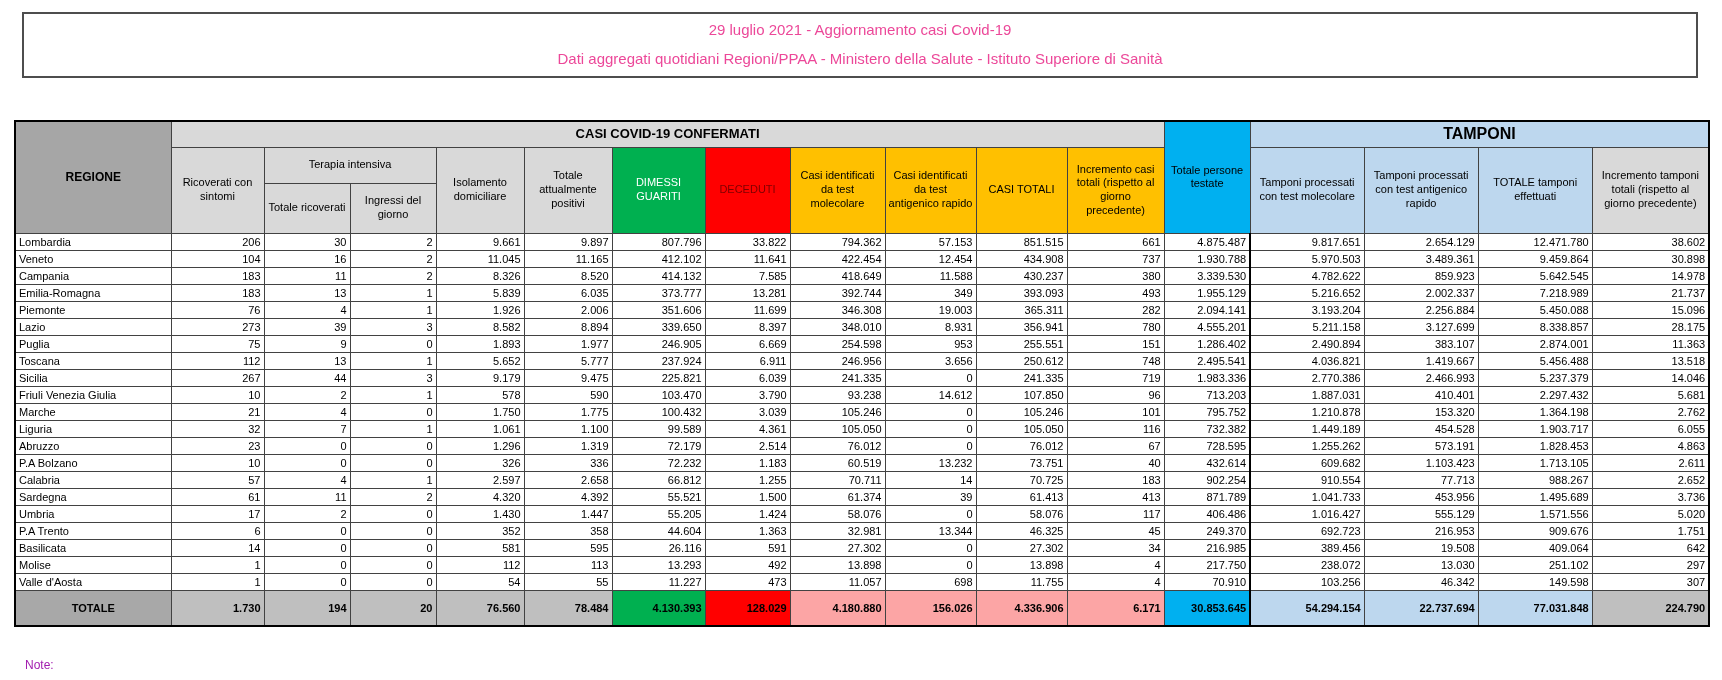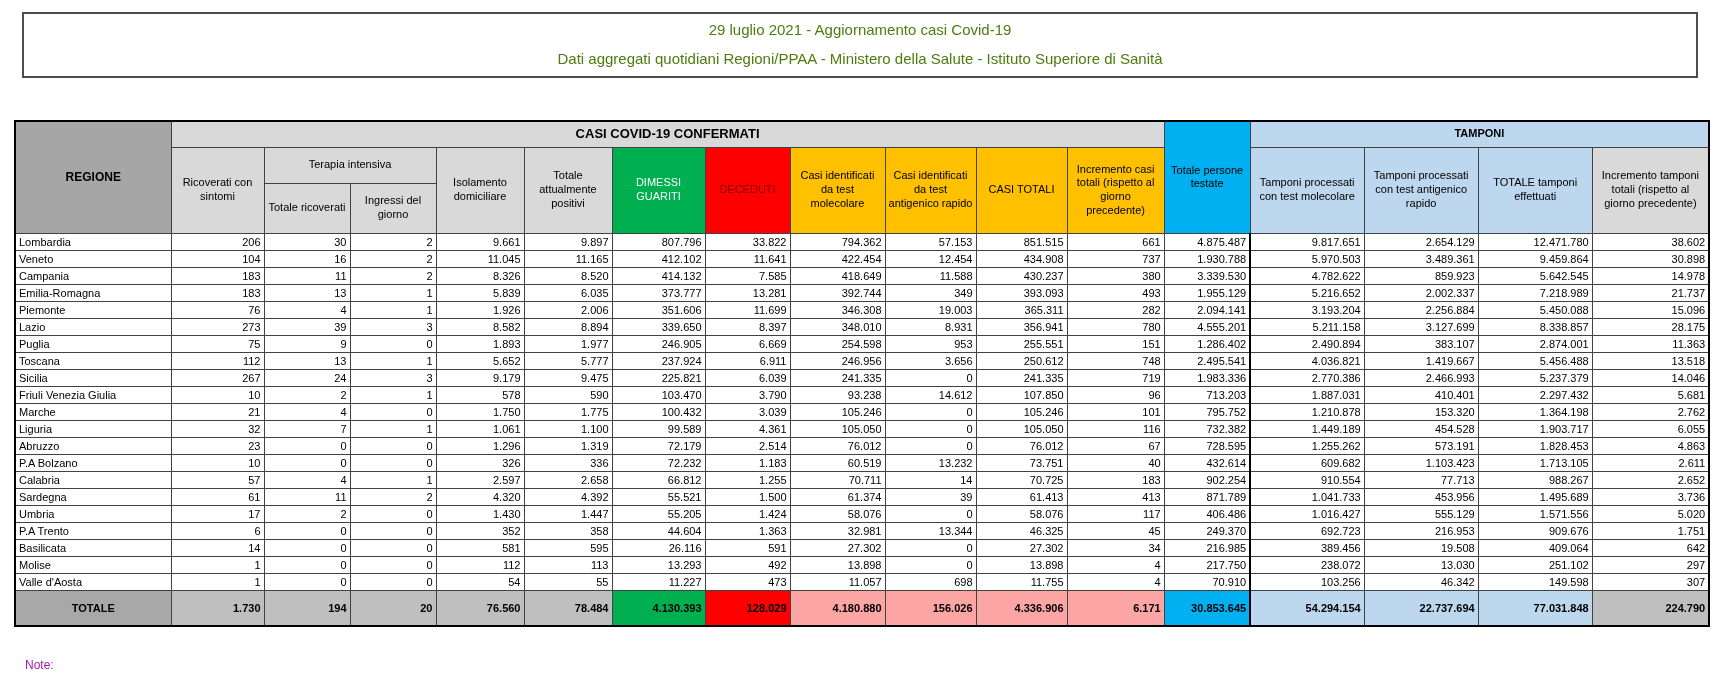--- a/index.html
+++ b/index.html
@@ -6,39 +6,39 @@
   body {
     width:1722px; height:680px; background:#ffffff; position:relative;
     font-family:"Liberation Sans", sans-serif; color:#000;
   }
   .title-box {
     position:absolute; left:22px; top:12px; width:1676px; height:66px;
     border:2px solid #4d4d4d; box-sizing:border-box; background:#fff;
     display:flex; flex-direction:column; justify-content:space-between;
     padding:7px 0 9px 0; text-align:center;
   }
-  .title-line { font-size:15px; color:#4d7c0f; }
+  .title-line { font-size:15px; color:#ec4899; }
 
   table.covid {
     position:absolute; left:14px; top:120px; width:1694px;
     border-collapse:collapse; table-layout:fixed;
     font-size:11px;
   }
   table.covid { border:2px solid #000; }
   table.covid th, table.covid td {
     border:1px solid #424242; overflow:hidden; padding:0 3px; box-sizing:border-box;
   }
   thead th { font-weight:normal; text-align:center; vertical-align:middle; line-height:1.25; padding:1px 2px; }
   tr.band-row { height:26px; }
   tr.mid-row { height:36px; }
   tr.sub-row { height:50px; }
 
   .h-region { background:#a6a6a6; font-weight:bold; font-size:12px; }
   .h-band-casi { background:#d9d9d9; font-weight:bold; font-size:13px; }
-  .h-band-tamponi { background:#bdd7ee; font-weight:bold; font-size:11px; }
+  .h-band-tamponi { background:#bdd7ee; font-weight:bold; font-size:16px; }
   .h-grey { background:#d9d9d9; }
   .h-green { background:#00b050; color:#ffffff; }
   .h-red { background:#ff0000; color:#7e0000; }
   .h-yellow { background:#ffc000; }
   .h-cyan { background:#00b0f0; }
   .h-blue { background:#bdd7ee; }
 
   tbody td { height:17px; white-space:nowrap; }
   td.region { text-align:left; background:#fff; }
   td.num { text-align:right; background:#fff; }
@@ -263,21 +263,21 @@
         <td class="num">748</td>
         <td class="num">2.495.541</td>
         <td class="num">4.036.821</td>
         <td class="num">1.419.667</td>
         <td class="num">5.456.488</td>
         <td class="num">13.518</td>
       </tr>
       <tr>
         <td class="region">Sicilia</td>
         <td class="num">267</td>
-        <td class="num">24</td>
+        <td class="num">44</td>
         <td class="num">3</td>
         <td class="num">9.179</td>
         <td class="num">9.475</td>
         <td class="num">225.821</td>
         <td class="num">6.039</td>
         <td class="num">241.335</td>
         <td class="num">0</td>
         <td class="num">241.335</td>
         <td class="num">719</td>
         <td class="num">1.983.336</td>

